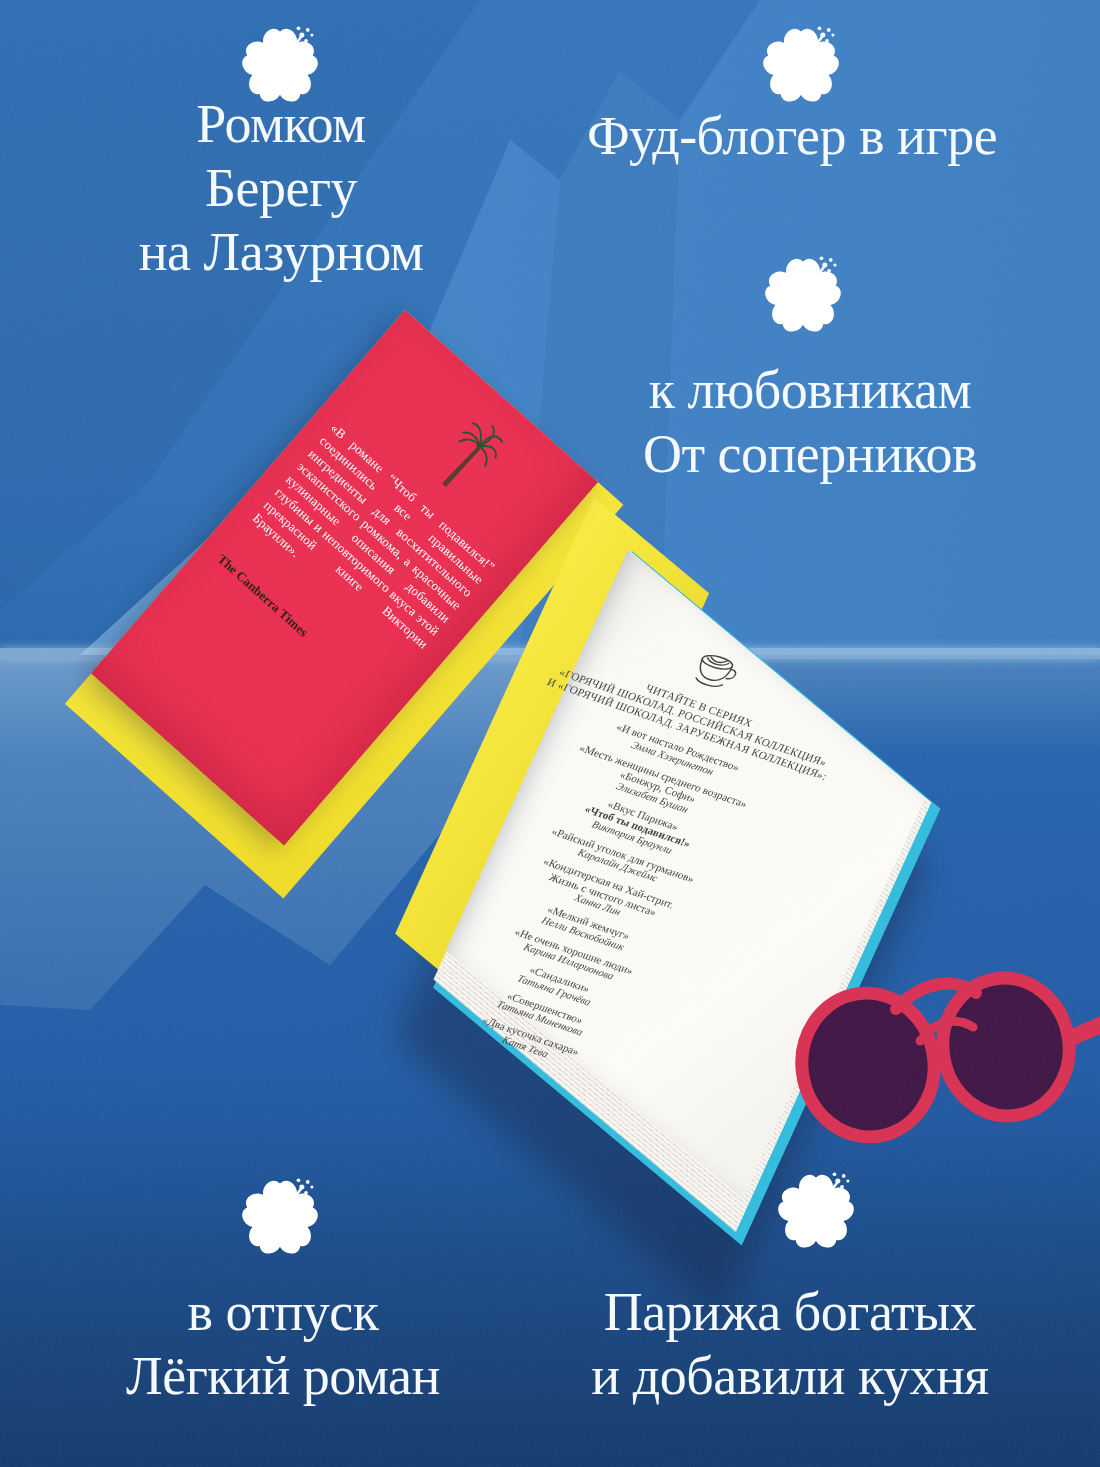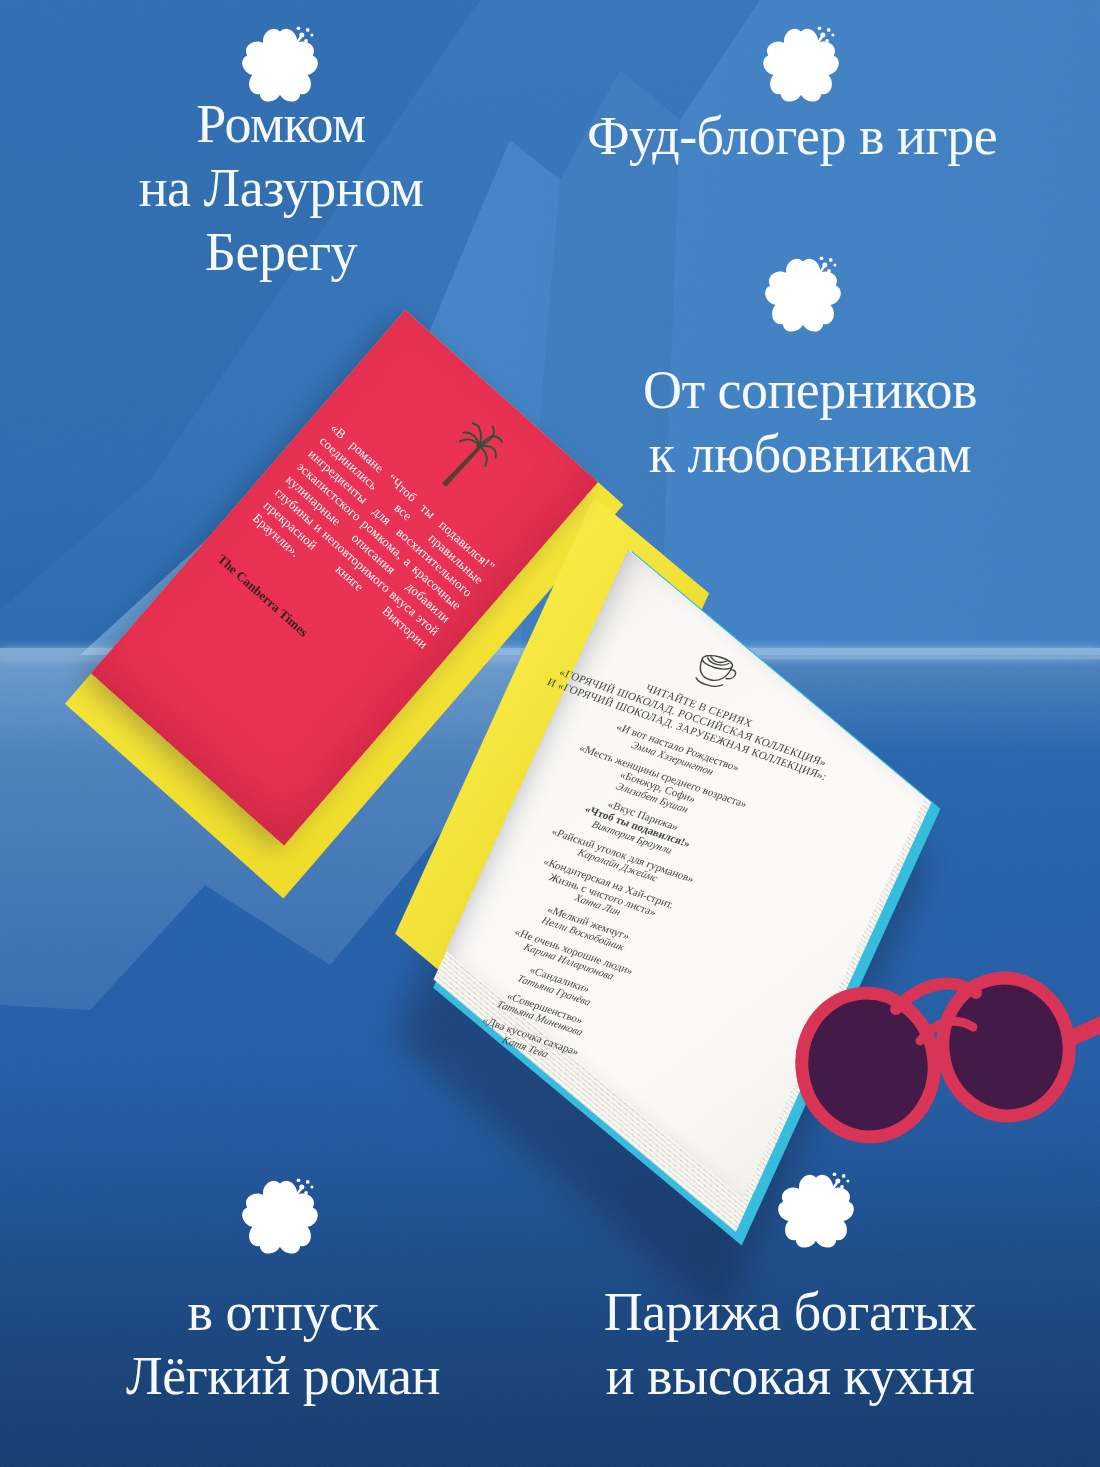--- a/index.html
+++ b/index.html
@@ -96,37 +96,37 @@
         <circle cx="88" cy="19" r="1.8" fill="#fff"></circle>
       </symbol>
     </defs>
   </svg>
 
   <svg class="hib" style="left:238px;top:19px">
       <use href="#hib"></use>
     </svg>
   <div class="headline" style="left:281px;top:92px">
     <div>Ромком</div>
+    <div>Берегу</div>
     <div>на Лазурном</div>
-    <div>Берегу</div>
   </div>
 
   <svg class="hib" style="left:759px;top:19px">
       <use href="#hib"></use>
     </svg>
   <div class="headline" style="left:792px;top:104px">
     <div>Фуд-блогер в игре</div>
   </div>
 
   <svg class="hib" style="left:761px;top:249px">
       <use href="#hib"></use>
     </svg>
   <div class="headline" style="left:810px;top:358px">
+    <div>к любовникам</div>
     <div>От соперников</div>
-    <div>к любовникам</div>
   </div>
 
   <div class="bk book-shadow"></div>
   <div class="bk yellow-under-red"></div>
   <div class="bk yellow-spine"></div>
 
   <div class="bk red-page">
     <svg class="palm" viewBox="0 0 60 110">
       <polygon points="26,108 30,38 35,38 33,108" fill="#4d3526"></polygon>
       <g stroke="#1f4a2c" stroke-width="2.6" fill="none" stroke-linecap="round">
@@ -225,21 +225,21 @@
   <div class="headline" style="left:283px;top:1280px">
     <div>в отпуск</div>
     <div>Лёгкий роман</div>
   </div>
 
   <svg class="hib" style="left:774px;top:1165px">
       <use href="#hib"></use>
     </svg>
   <div class="headline" style="left:790px;top:1280px">
     <div>Парижа богатых</div>
-    <div>и высокая кухня</div>
+    <div>и добавили кухня</div>
   </div>
 
   <svg class="layer noise">
     <filter id="grain">
         <feTurbulence type="fractalNoise" baseFrequency="0.8" numOctaves="2" stitchTiles="stitch"></feTurbulence>
       <feColorMatrix type="matrix" values="0 0 0 0 1  0 0 0 0 1  0 0 0 0 1  0.6 0.6 0.6 0 0"></feColorMatrix>
       </filter>
     <rect width="1100" height="1467" filter="url(#grain)"></rect>
   </svg>
 

